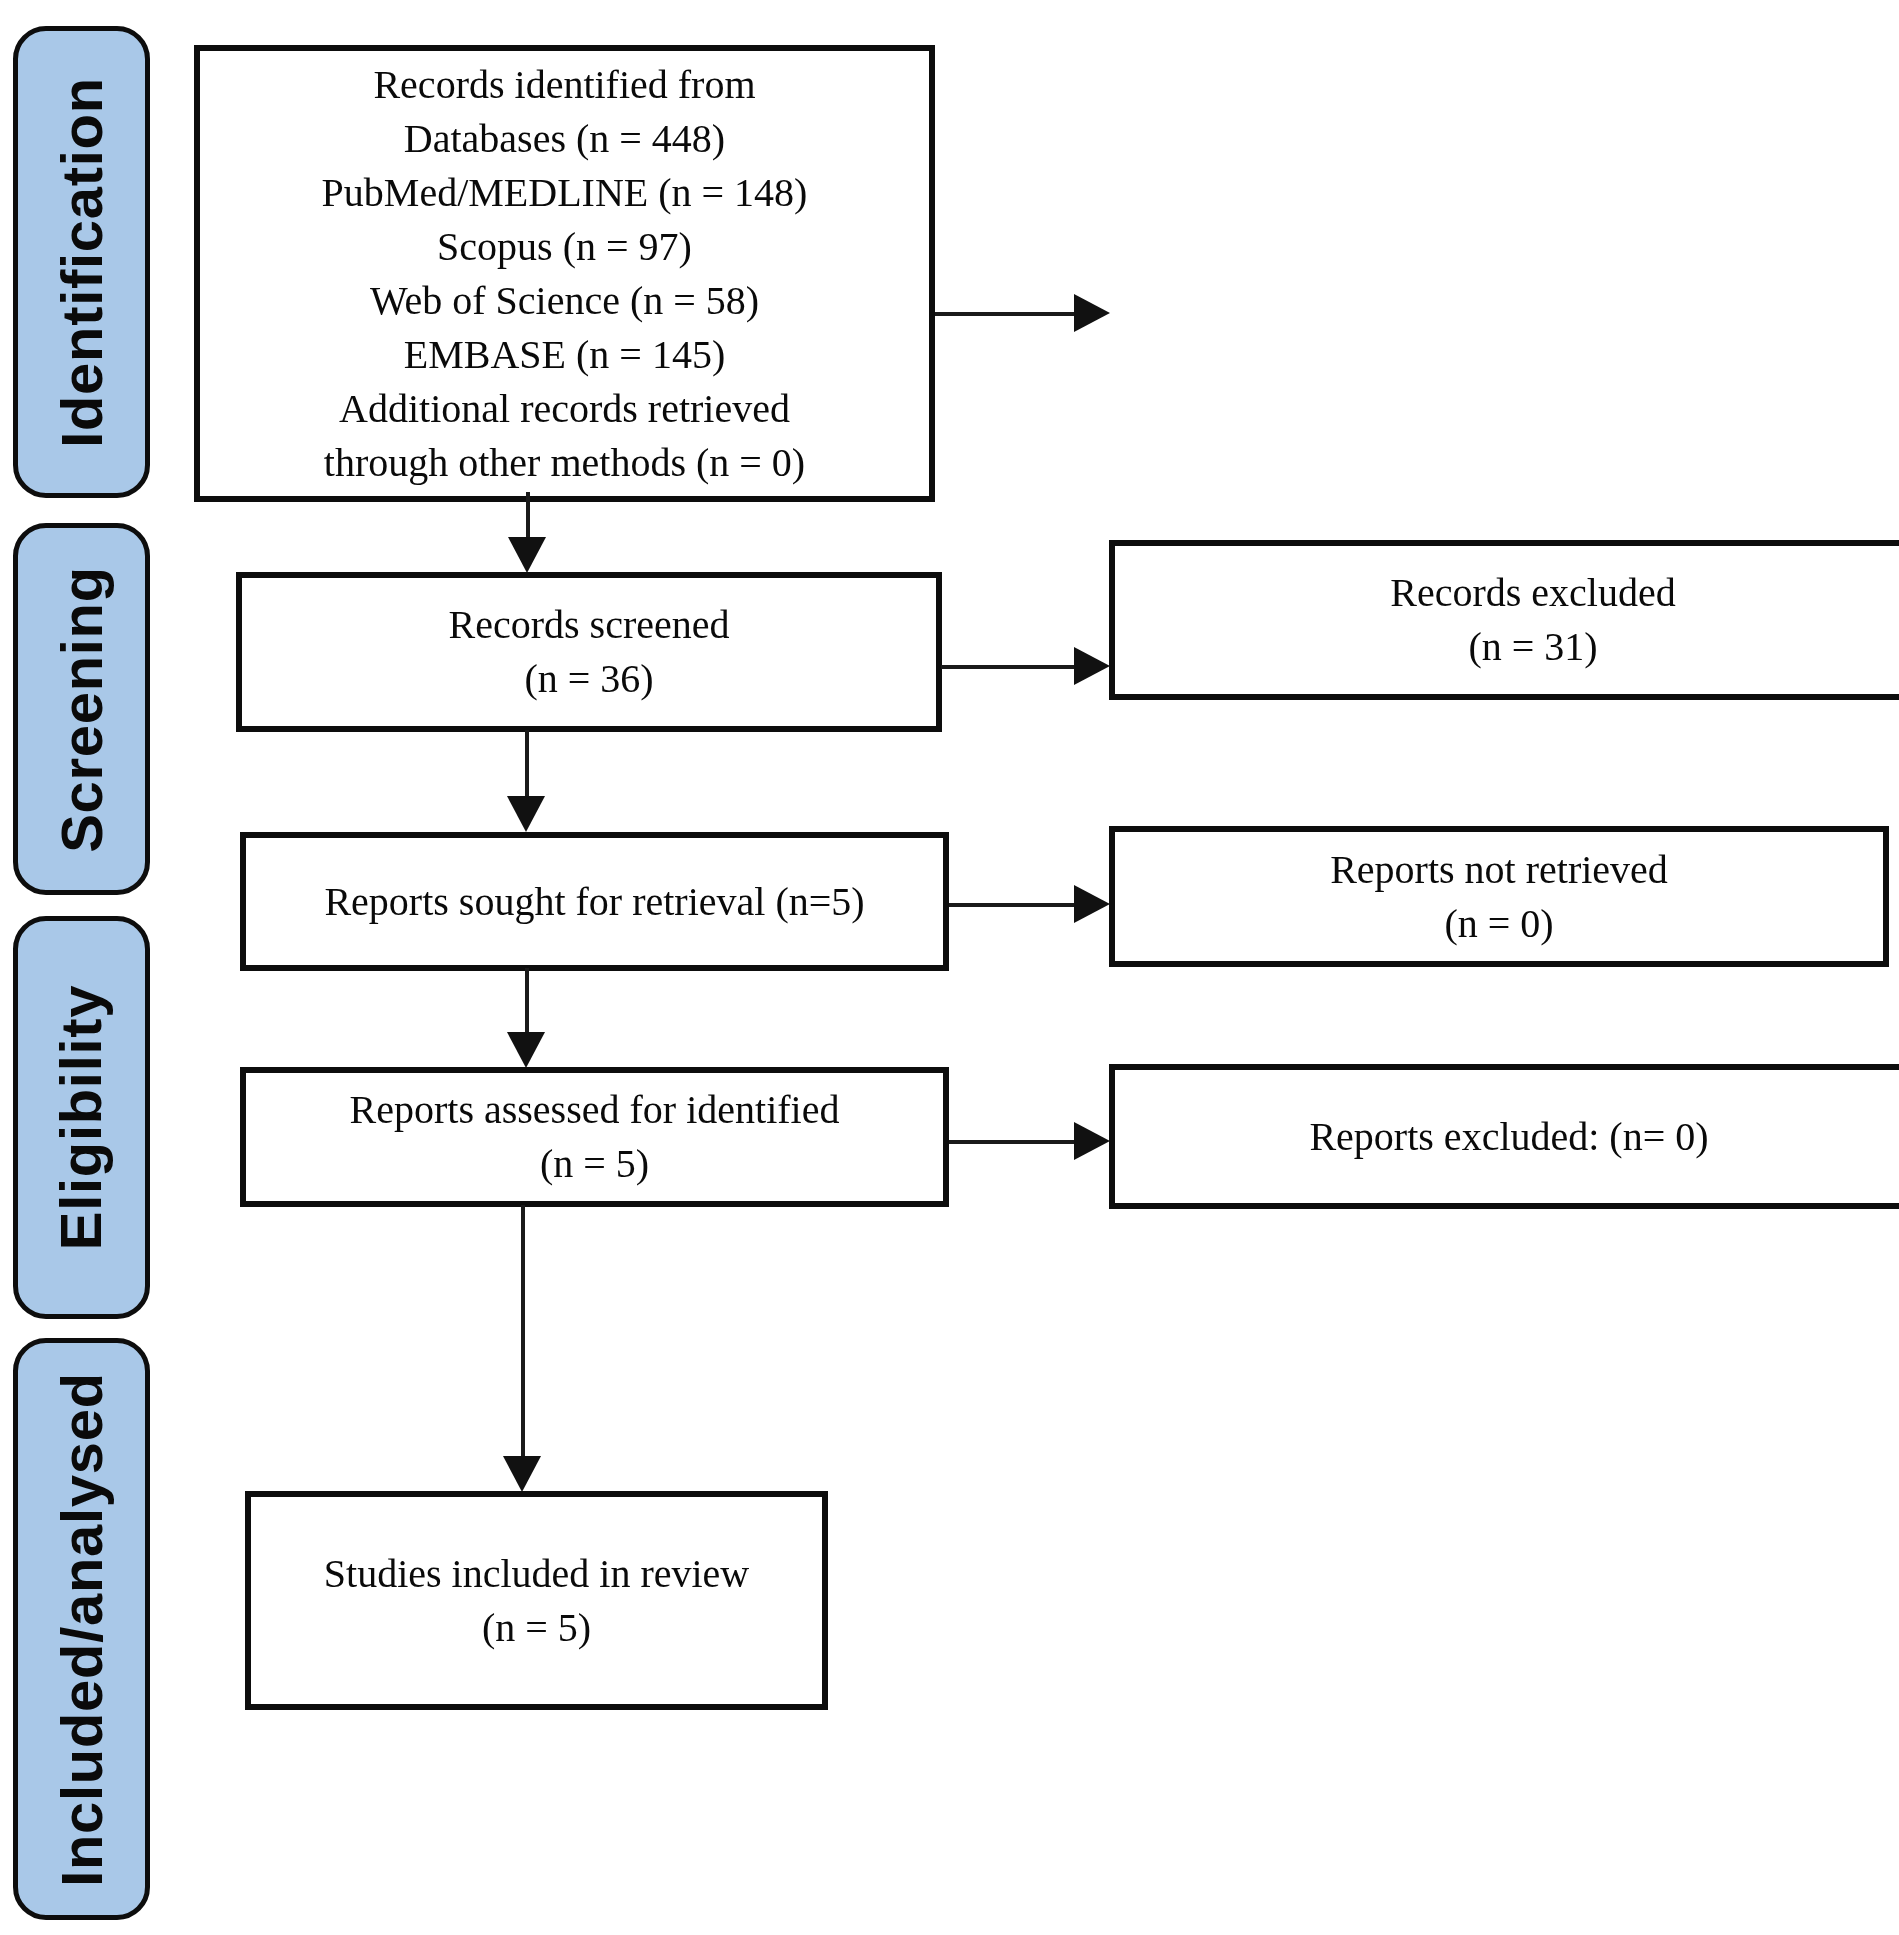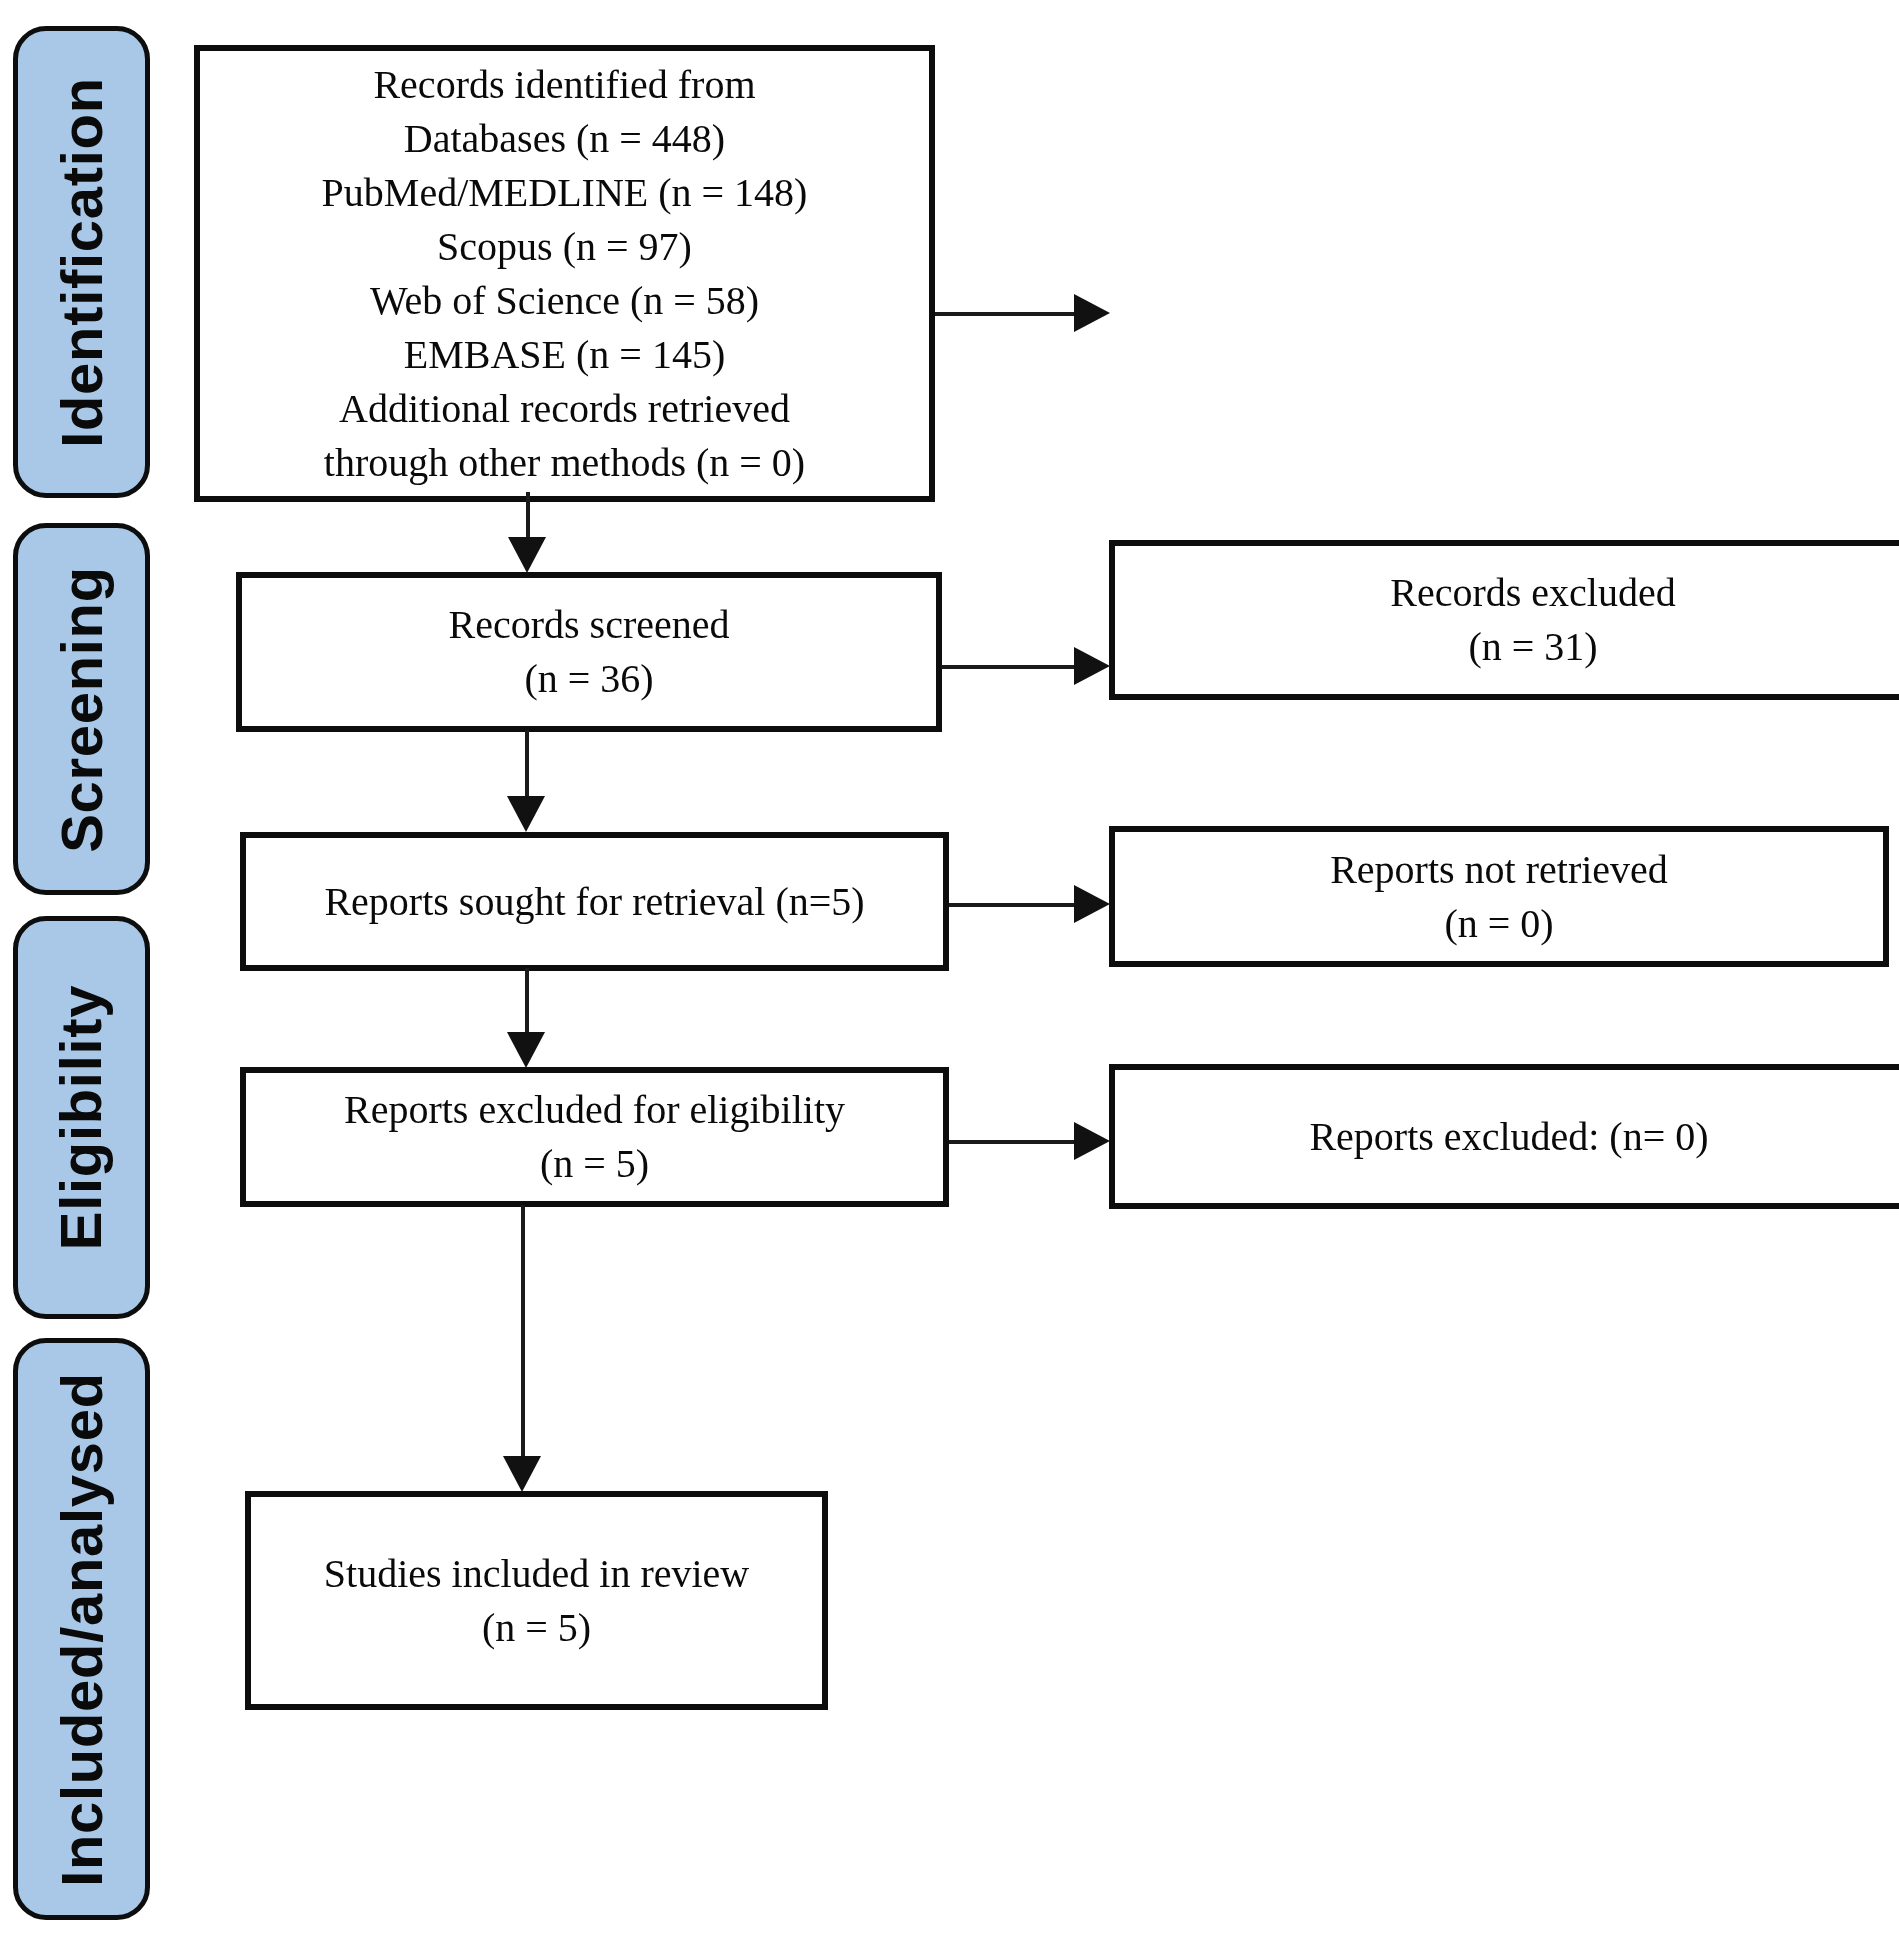--- a/index.html
+++ b/index.html
@@ -127,21 +127,21 @@
   <div class="fbox box-sought">
     <div class="line">Reports sought for retrieval (n=5)</div>
   </div>
 
   <div class="fbox box-not-retrieved">
     <div class="line">Reports not retrieved</div>
     <div class="line">(n = 0)</div>
   </div>
 
   <div class="fbox box-assessed">
-    <div class="line">Reports excluded for eligibility</div>
+    <div class="line">Reports assessed for identified</div>
     <div class="line">(n = 5)</div>
   </div>
 
   <div class="fbox box-reports-excluded">
     <div class="line">Reports excluded: (n= 0)</div>
   </div>
 
   <div class="fbox box-included">
     <div class="line">Studies included in review</div>
     <div class="line">(n = 5)</div>

